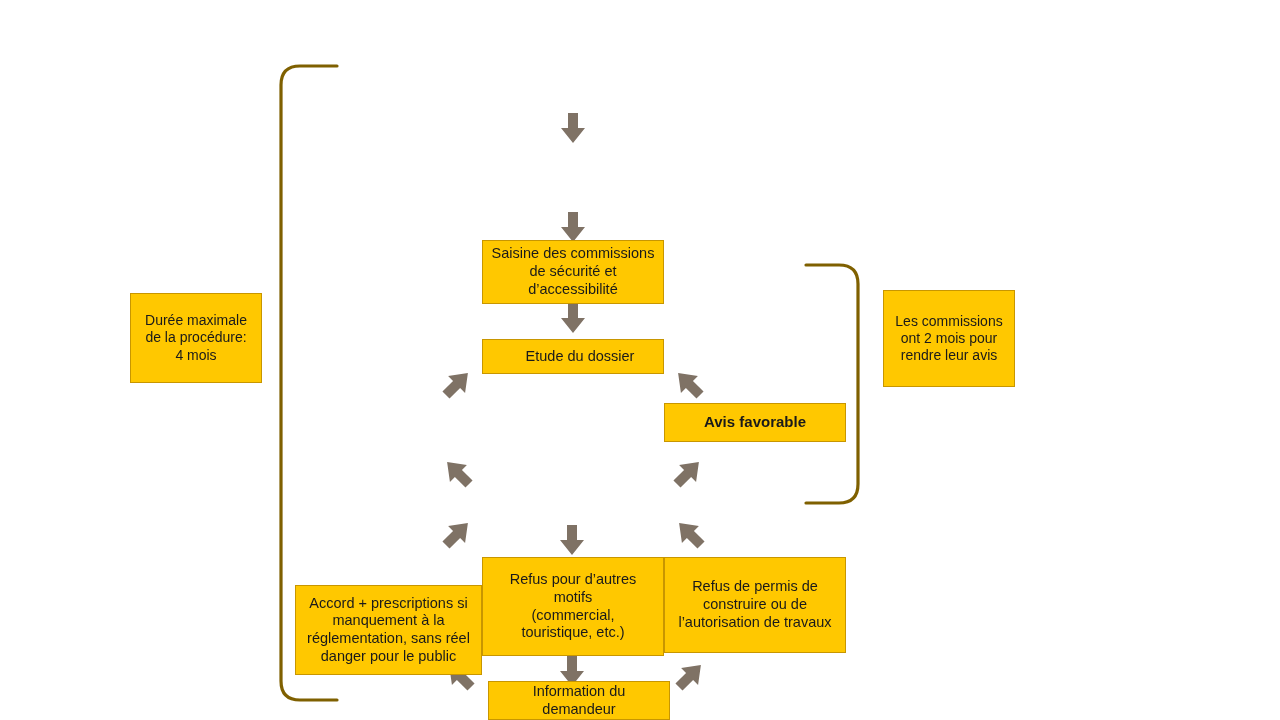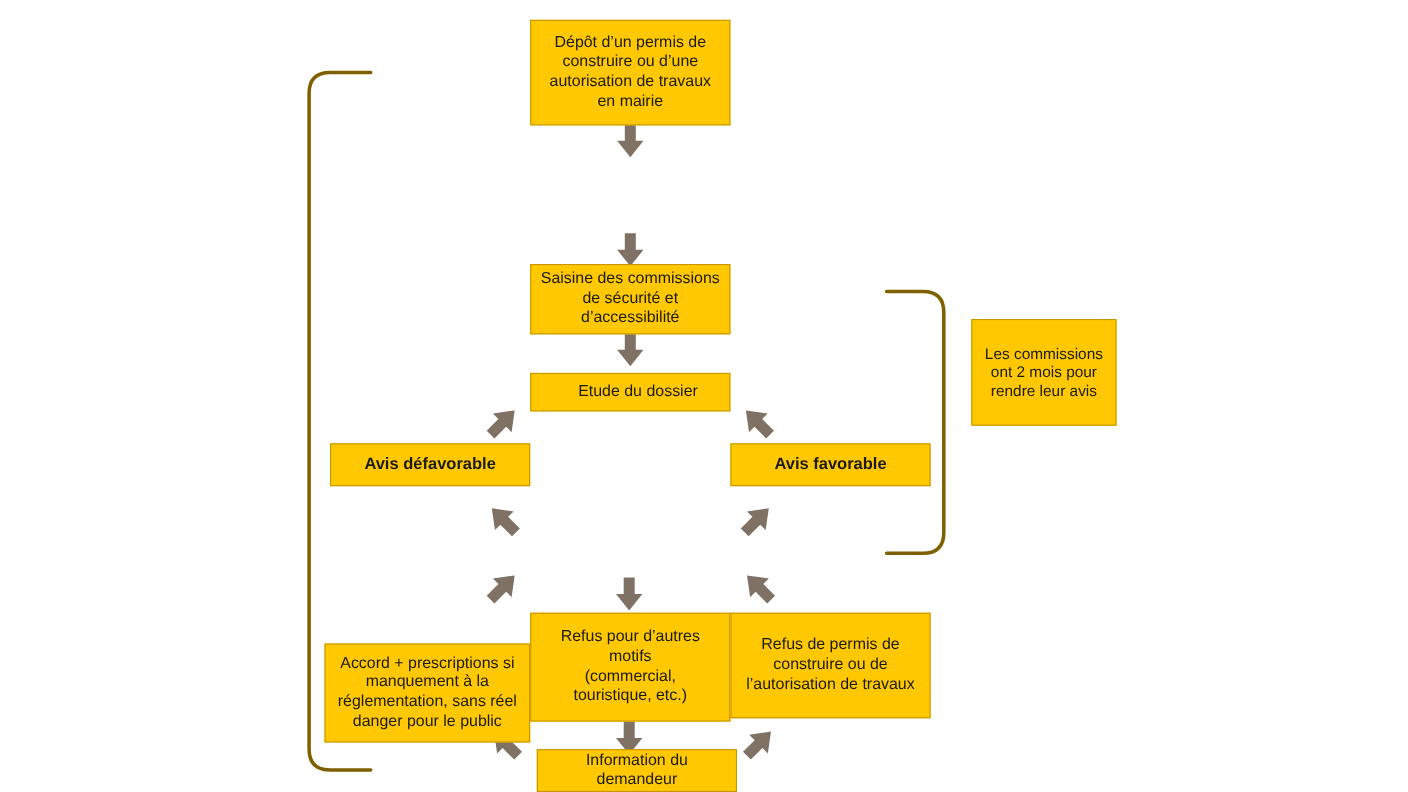--- a/index.html
+++ b/index.html
@@ -106,33 +106,28 @@
     </g>
 
     <g class="arrow-shape" transform="translate(459,675) rotate(135)">
       <path d="M -5 -17 L 5 -17 L 5 -2 L 12 -2 L 0 14 L -12 -2 L -5 -2 Z"></path>
     </g>
     <g class="arrow-shape" transform="translate(691,675) rotate(-135)">
       <path d="M -5 -17 L 5 -17 L 5 -2 L 12 -2 L 0 14 L -12 -2 L -5 -2 Z"></path>
     </g>
   </svg>
 
-  <div class="node" style="left:482px; top:18px; width:182px; height:96px;">Dépôt d’un permis de
-construire ou d’une
-autorisation de travaux
-en mairie</div>
 
 
   <div class="node" style="left:482px; top:240px; width:182px; height:64px;">Saisine des commissions
 de sécurité et
 d’accessibilité</div>
 
   <div class="node" style="left:482px; top:339px; width:182px; height:35px;padding-left:20px;">Etude du  dossier</div>
 
-  <div class="node bold" style="left:300px; top:403px; width:182px; height:39px;">Avis défavorable</div>
 
   <div class="node bold" style="left:664px; top:403px; width:182px; height:39px;">Avis favorable</div>
 
 
   <div class="node" style="left:295px; top:585px; width:187px; height:90px;">Accord + prescriptions si
 manquement  à la
 réglementation, sans réel
 danger pour le public</div>
 
   <div class="node" style="left:482px; top:557px; width:182px; height:99px;">Refus pour d’autres
@@ -140,18 +135,21 @@
 (commercial,
 touristique, etc.)</div>
 
   <div class="node" style="left:664px; top:557px; width:182px; height:96px;">Refus de permis de
 construire ou de
 l’autorisation de travaux</div>
 
   <div class="node" style="left:488px; top:681px; width:182px; height:39px;">Information  du
 demandeur</div>
 
+  <div class="node note" style="left:130px; top:293px; width:132px; height:90px;">Durée  maximale
+de la procédure:
+4 mois</div>
 
   <div class="node note" style="left:883px; top:290px; width:132px; height:97px;">Les commissions
 ont 2 mois pour
 rendre leur avis</div>
 
 </div>
 
 </body></html>

